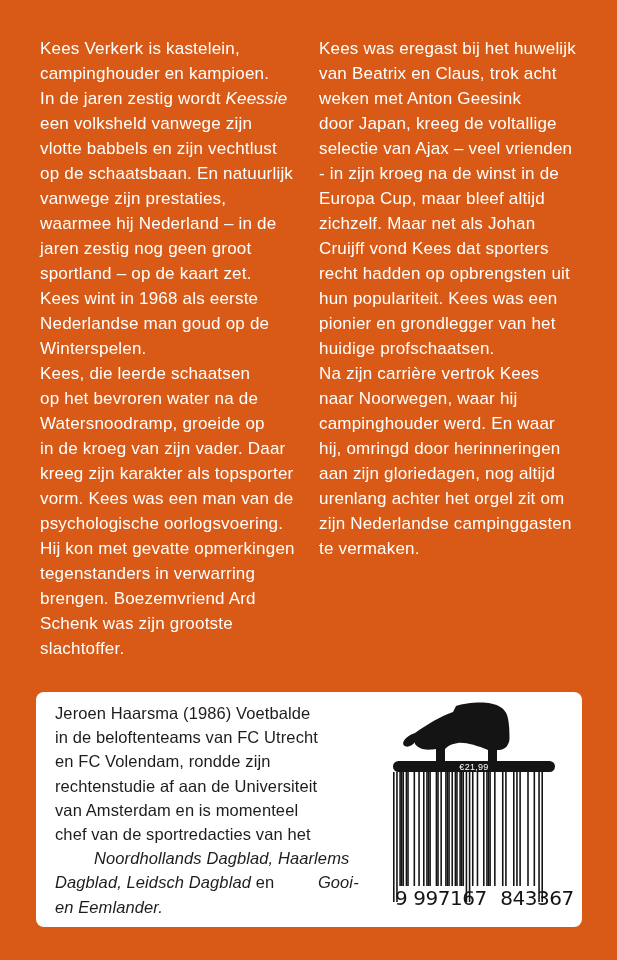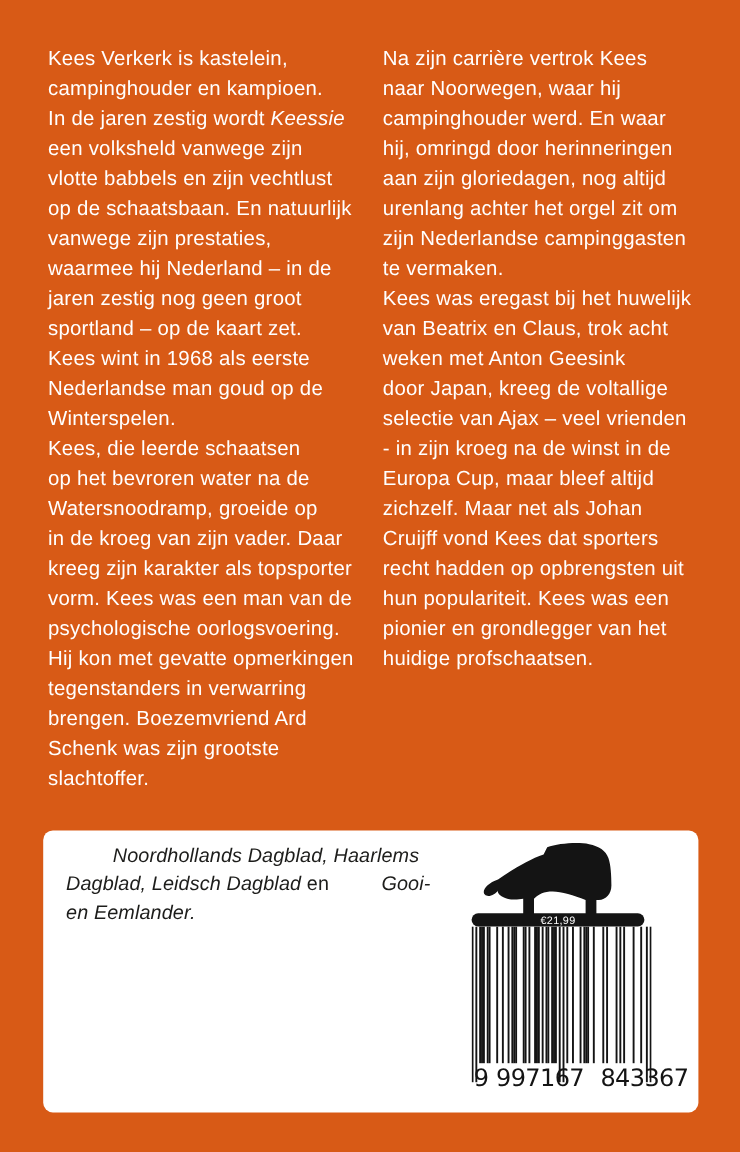--- a/index.html
+++ b/index.html
@@ -57,21 +57,21 @@
     top:8px;left:337px;
     width:178px;height:218px;
   }
   .skate-svg{
     position:absolute;left:20px;top:0;
     width:150px;height:62px;
     display:block;
   }
   .blade{
     position:absolute;left:20px;top:61px;
-    width:144px;height:11px;
+    width:162px;height:11px;
     background:#141414;
     border-radius:5.5px;
   }
   .price{
     position:absolute;left:0;right:0;top:1px;
     text-align:center;
     color:#ffffff;
     font-size:9px;
     letter-spacing:0.3px;
   }
@@ -121,46 +121,52 @@
 kreeg zijn karakter als topsporter
 vorm. Kees was een man van de
 psychologische oorlogsvoering.
 Hij kon met gevatte opmerkingen
 tegenstanders in verwarring
 brengen. Boezemvriend Ard
 Schenk was zijn grootste
 slachtoffer.</span></p>
     </div>
     <div class="col right">
-      <p><span>Na zijn carrière vertrok Kees
-naar Noorwegen, waar hij
-campinghouder werd. En waar
-hij, omringd door herinneringen
-aan zijn gloriedagen, nog altijd
-urenlang achter het orgel zit om
-zijn Nederlandse campinggasten
-te vermaken.</span></p>
       <p><span>Kees was eregast bij het huwelijk
 van Beatrix en Claus, trok acht
 weken met Anton Geesink
 door Japan, kreeg de voltallige
 selectie van Ajax – veel vrienden
 - in zijn kroeg na de winst in de
 Europa Cup, maar bleef altijd
 zichzelf. Maar net als Johan
 Cruijff vond Kees dat sporters
 recht hadden op opbrengsten uit
 hun populariteit. Kees was een
 pionier en grondlegger van het
 huidige profschaatsen.</span></p>
+      <p><span>Na zijn carrière vertrok Kees
+naar Noorwegen, waar hij
+campinghouder werd. En waar
+hij, omringd door herinneringen
+aan zijn gloriedagen, nog altijd
+urenlang achter het orgel zit om
+zijn Nederlandse campinggasten
+te vermaken.</span></p>
     </div>
   </div>
 
   <div class="bio-box">
-    <p class="bio"><i>Noordhollands Dagblad, Haarlems
+    <p class="bio"><span>Jeroen Haarsma (1986) Voetbalde
+in de beloftenteams van FC Utrecht
+en FC Volendam, rondde zijn
+rechtenstudie af aan de Universiteit
+van Amsterdam en is momenteel
+chef van de sportredacties van het
+</span><i>Noordhollands Dagblad, Haarlems
 Dagblad, Leidsch Dagblad</i><span> en </span><i>Gooi-
 en Eemlander.</i></p>
 
     <div class="barcode-block">
       <svg class="skate-svg" viewBox="0 0 150 62" xmlns="http://www.w3.org/2000/svg">
         <path fill="#141414" d="
           M22,42
           C20,45 14,48.5 11,45.5
           C8,42.5 13,36 22,33
           C34,24.5 48,16 60,12

